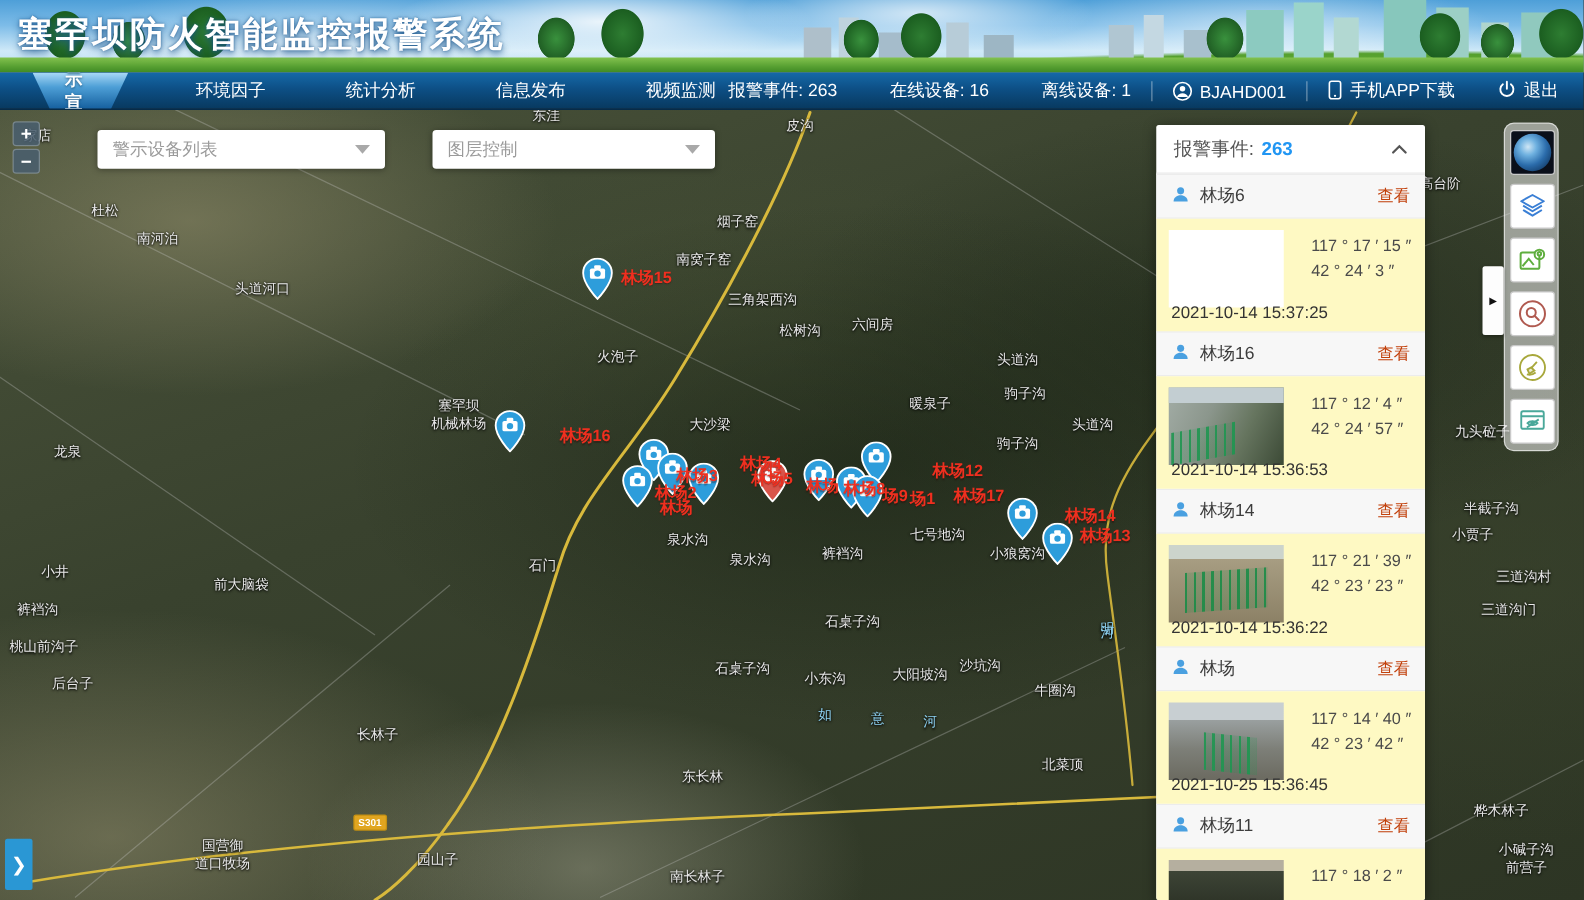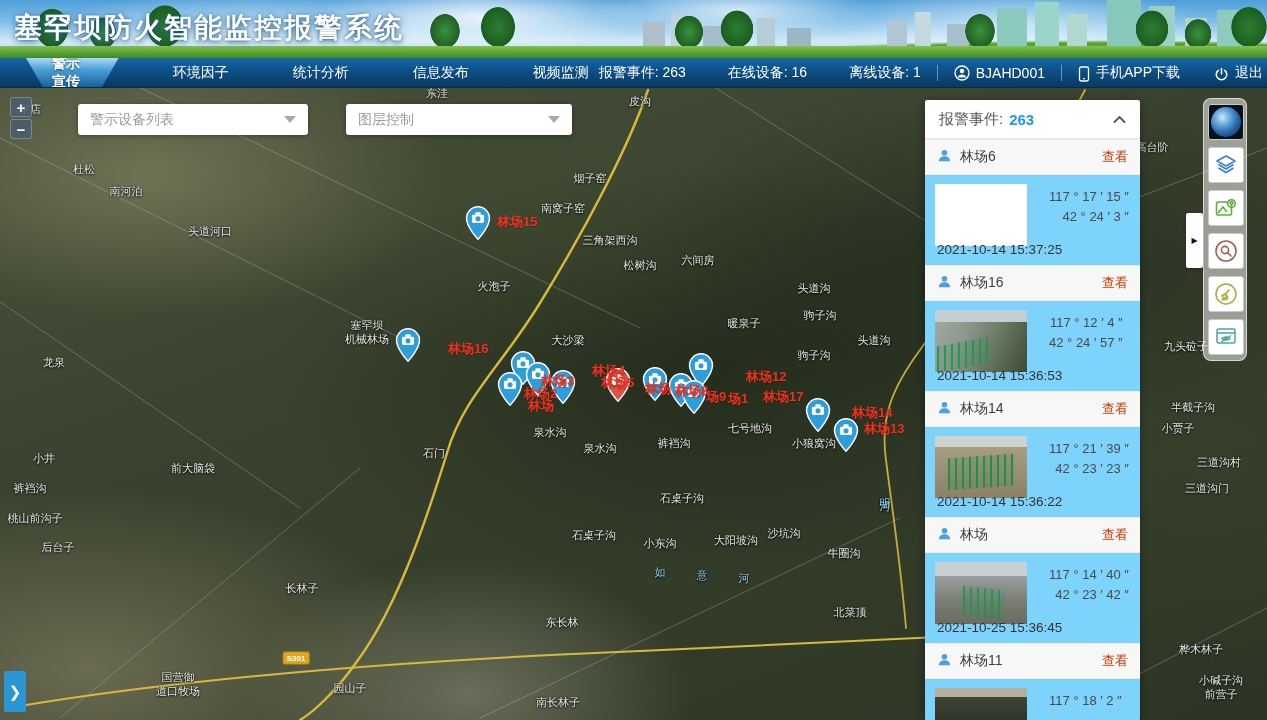--- a/index.html
+++ b/index.html
@@ -53,24 +53,24 @@
   
   #nav{position:absolute;left:0;top:58px;width:1267px;height:30px;display:flex;align-items:center;
     background:linear-gradient(180deg,#1569a8 0%,#0d4f85 45%,#08395f 100%);
     border-bottom:1px solid #062b49;color:#fff;font-size:14px;box-sizing:border-box;}
   .nav-left{display:flex;align-items:center;height:100%;}
   .nav-tab{padding:0 10px;margin-left:44px;cursor:pointer;white-space:nowrap;height:100%;display:flex;align-items:center;}
   .nav-tab-active{margin-left:26px;height:100%;display:flex;align-items:center;padding:0 26px;font-weight:bold;
     background:linear-gradient(180deg,#a9d9f6 0%,#4d9fd6 40%,#16609f 100%);
     clip-path:polygon(0 0,100% 0,82% 100%,18% 100%);
     text-shadow:0 1px 2px rgba(10,60,100,.8);}
-  .nav-right{margin-left:auto;display:flex;align-items:center;margin-right:4px;height:100%;}
+  .nav-right{margin-left:auto;display:flex;align-items:center;margin-right:20px;height:100%;}
   .nav-stat{margin-right:42px;white-space:nowrap;}
   .nav-div{width:1px;height:16px;background:rgba(255,255,255,.4);margin:0 16px;}
-  .nav-ico-item{display:flex;align-items:flex-end;gap:6px;white-space:nowrap;cursor:pointer;}
+  .nav-ico-item{display:flex;align-items:flex-start;gap:6px;white-space:nowrap;cursor:pointer;}
   .nav-ico-item svg{display:block;}
 
   
   #map-layer{position:absolute;left:0;top:88px;width:1267px;height:632px;overflow:hidden;
     background-color:#39422e;
     background-image:
       radial-gradient(ellipse 420px 200px at 12% 14%,rgba(150,145,110,.55),transparent 70%),
       radial-gradient(ellipse 500px 260px at 7% 92%,rgba(158,152,118,.5),transparent 70%),
       radial-gradient(ellipse 320px 190px at 37% 96%,rgba(172,172,150,.45),transparent 70%),
       radial-gradient(ellipse 600px 300px at 55% 45%,rgba(18,28,14,.5),transparent 70%),
@@ -122,21 +122,21 @@
   
   #alarm-panel{position:absolute;left:925px;top:12px;width:215px;height:620px;background:#fff;z-index:12;
     border-radius:2px;box-shadow:0 2px 10px rgba(0,0,0,.4);overflow:hidden;}
   .panel-header{height:38px;display:flex;align-items:center;padding:0 14px;border-bottom:1px solid #eaeaea;
     font-size:15px;color:#555;}
   .panel-count{color:#2196f3;font-weight:bold;margin-left:6px;}
   .panel-chevron{margin-left:auto;cursor:pointer;display:flex;}
   .item-head{height:34px;background:#f7f7f7;border-top:1px solid #ececec;border-bottom:1px solid #ececec;
     display:flex;align-items:center;gap:8px;padding:0 12px;font-size:14px;color:#3c3c3c;}
   .view-link{margin-left:auto;color:#c2410c;font-size:13px;cursor:pointer;}
-  .item-body{position:relative;height:90px;background:#7dd3fc;text-align:right;}
+  .item-body{position:relative;height:90px;background:#fef9c3;}
   .item-body.cut{height:48px;overflow:hidden;}
   .thumb{position:absolute;left:10px;top:9px;width:92px;height:62px;overflow:hidden;cursor:pointer;}
   .thumb::after{content:"";position:absolute;}
   .thumb-blank{background:#fff;}
   .thumb-road{background:linear-gradient(180deg,#c3ced2 0%,#c3ced2 20%,rgba(0,0,0,0) 20%),
     linear-gradient(115deg,#a3ada6 0%,#8b968c 35%,#66755f 65%,#3c4a36 100%);}
   .thumb-road::after{left:2%;bottom:6%;width:55%;height:42%;transform:skewY(-10deg);
     background:repeating-linear-gradient(90deg,rgba(30,150,80,.9) 0 2px,rgba(30,150,80,.15) 2px 7px);}
   .thumb-fence{background:linear-gradient(180deg,#ccd4cc 0%,#ccd4cc 18%,#a79d82 18%,#8c8166 100%);}
   .thumb-fence::after{left:14%;bottom:16%;width:72%;height:52%;transform:skewY(-4deg);

